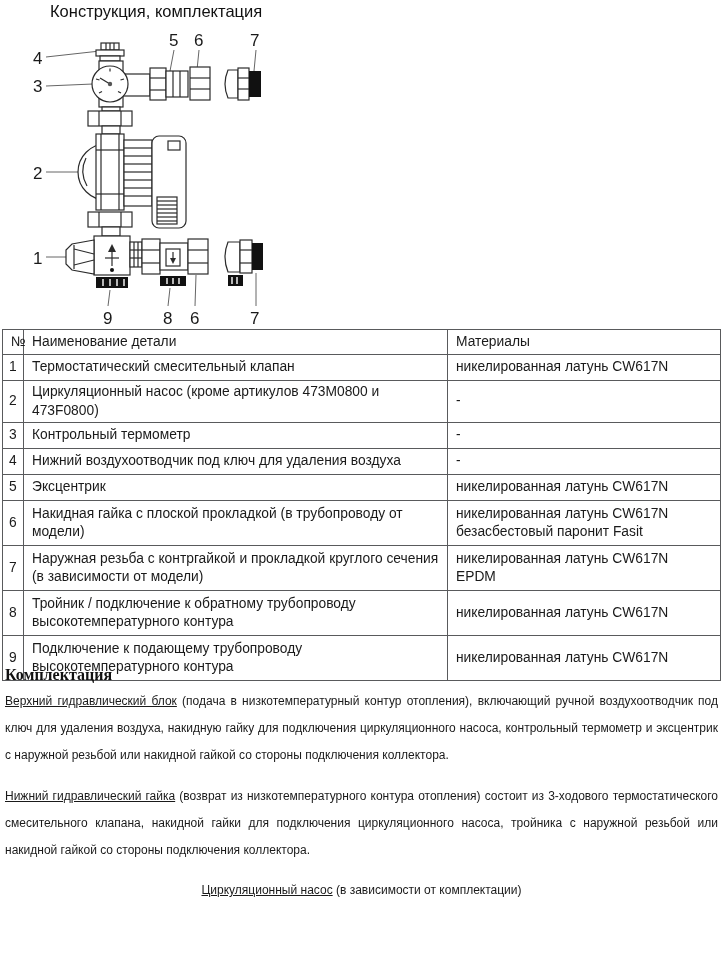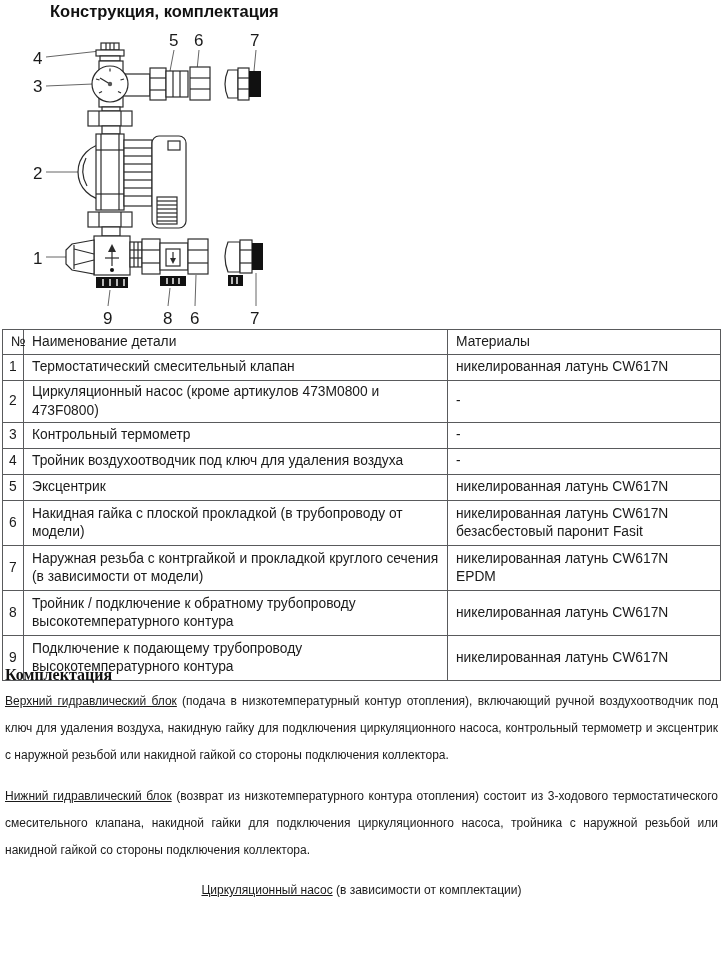--- a/index.html
+++ b/index.html
@@ -1,19 +1,19 @@
 <!DOCTYPE html>
 <html><head>
 <meta charset="utf-8">
 <style>
   html,body{margin:0;padding:0;background:#fff;}
   body{width:724px;height:959px;font-family:"Liberation Sans",sans-serif;color:#1a1a1a;position:relative;overflow:hidden;}
   .page{position:relative;width:724px;height:959px;background:#fff;}
 
-  .doc-title{position:absolute;left:50px;top:2px;margin:0;font-size:16.5px;font-weight:bold;color:#111;}
+  .doc-title{position:absolute;left:50px;top:2px;margin:0;font-size:16.5px;font-weight:normal;color:#111;}
 
   svg.diagram{position:absolute;left:0;top:0;}
   svg text{font-family:"Liberation Sans",sans-serif;}
 
   table.parts-table{position:absolute;left:2px;top:329px;width:719px;border-collapse:collapse;font-size:13.8px;color:#1a1a1a;table-layout:fixed;}
   .parts-table th,.parts-table td{border:1px solid #595a5c;padding:2px 8px;text-align:left;vertical-align:middle;font-weight:normal;white-space:pre-line;line-height:1.35;}
   .col-num{width:21px;}
   .col-name{width:424px;}
   .parts-table td.cell-num{padding:2px 6px;}
   tr.r-head{height:25px;}
@@ -243,21 +243,21 @@
         <td>Циркуляционный насос (кроме артикулов 473M0800 и 473F0800)</td>
         <td>-</td>
       </tr>
       <tr class="r-s">
         <td class="cell-num">3</td>
         <td>Контрольный термометр</td>
         <td>-</td>
       </tr>
       <tr class="r-s">
         <td class="cell-num">4</td>
-        <td>Тройник воздухоотводчик под ключ для удаления воздуха</td>
+        <td>Нижний воздухоотводчик под ключ для удаления воздуха</td>
         <td>-</td>
       </tr>
       <tr class="r-s">
         <td class="cell-num">5</td>
         <td>Эксцентрик</td>
         <td>никелированная латунь CW617N</td>
       </tr>
       <tr class="r-d">
         <td class="cell-num">6</td>
         <td>Накидная гайка с плоской прокладкой (в трубопроводу от модели)</td>
@@ -282,17 +282,17 @@
         <td>Подключение к подающему трубопроводу
 высокотемпературного контура</td>
         <td>никелированная латунь CW617N</td>
       </tr>
     </tbody>
   </table>
 
   <div class="bottom">
     <h2 class="section-heading">Комплектация</h2>
     <p class="p1"><span class="lead">Верхний гидравлический блок</span><span> (подача в низкотемпературный контур отопления), включающий ручной воздухоотводчик под ключ для удаления воздуха, накидную гайку для подключения циркуляционного насоса, контрольный термометр и эксцентрик с наружной резьбой или накидной гайкой со стороны подключения коллектора.</span></p>
-    <p class="p2"><span class="lead">Нижний гидравлический блок</span><span> (возврат из низкотемпературного контура отопления) состоит из 3-ходового термостатического смесительного клапана, накидной гайки для подключения циркуляционного насоса, тройника с наружной резьбой или накидной гайкой со стороны подключения коллектора.</span></p>
+    <p class="p2"><span class="lead">Нижний гидравлический гайка</span><span> (возврат из низкотемпературного контура отопления) состоит из 3-ходового термостатического смесительного клапана, накидной гайки для подключения циркуляционного насоса, тройника с наружной резьбой или накидной гайкой со стороны подключения коллектора.</span></p>
     <p class="p3"><span class="lead">Циркуляционный насос</span><span> (в зависимости от комплектации)</span></p>
   </div>
 
 </div>
 
 </body></html>

